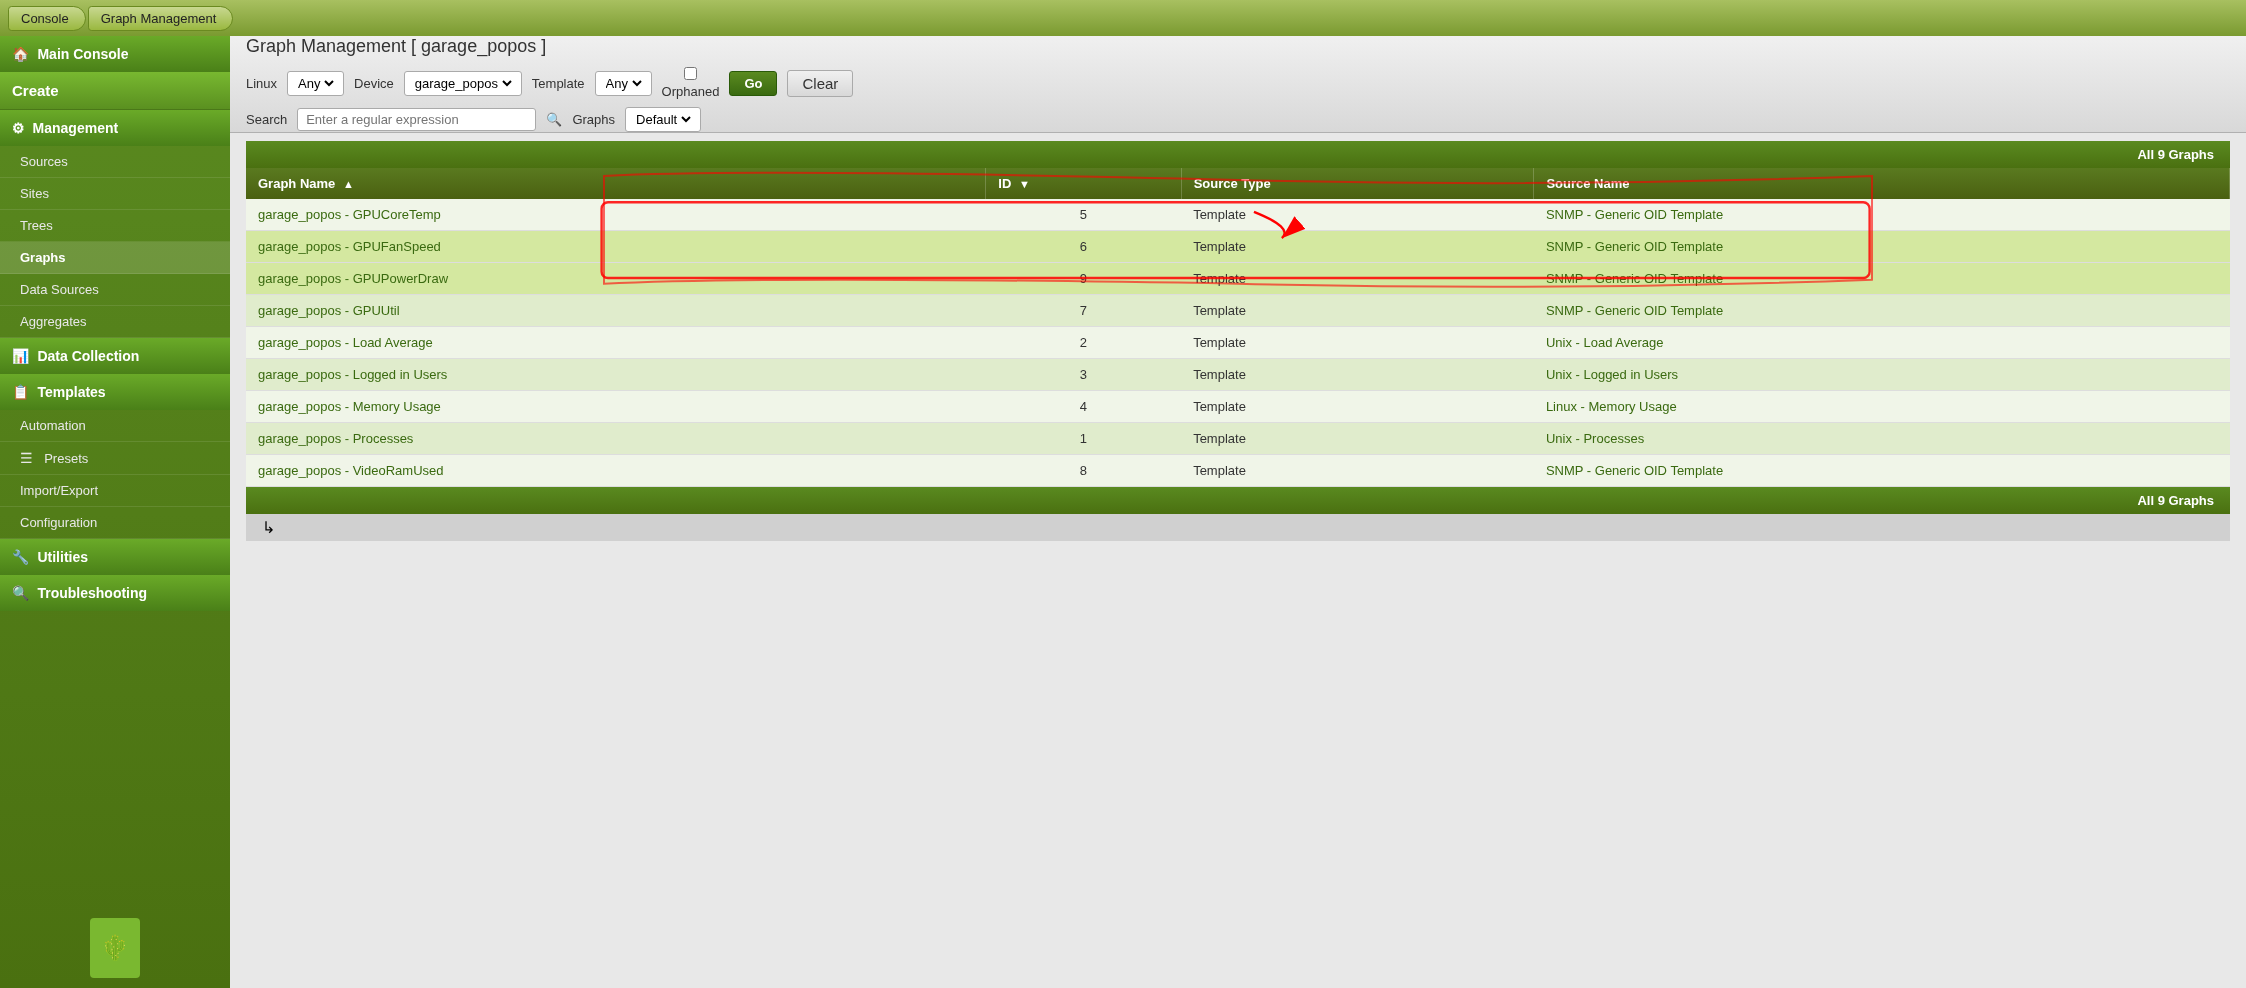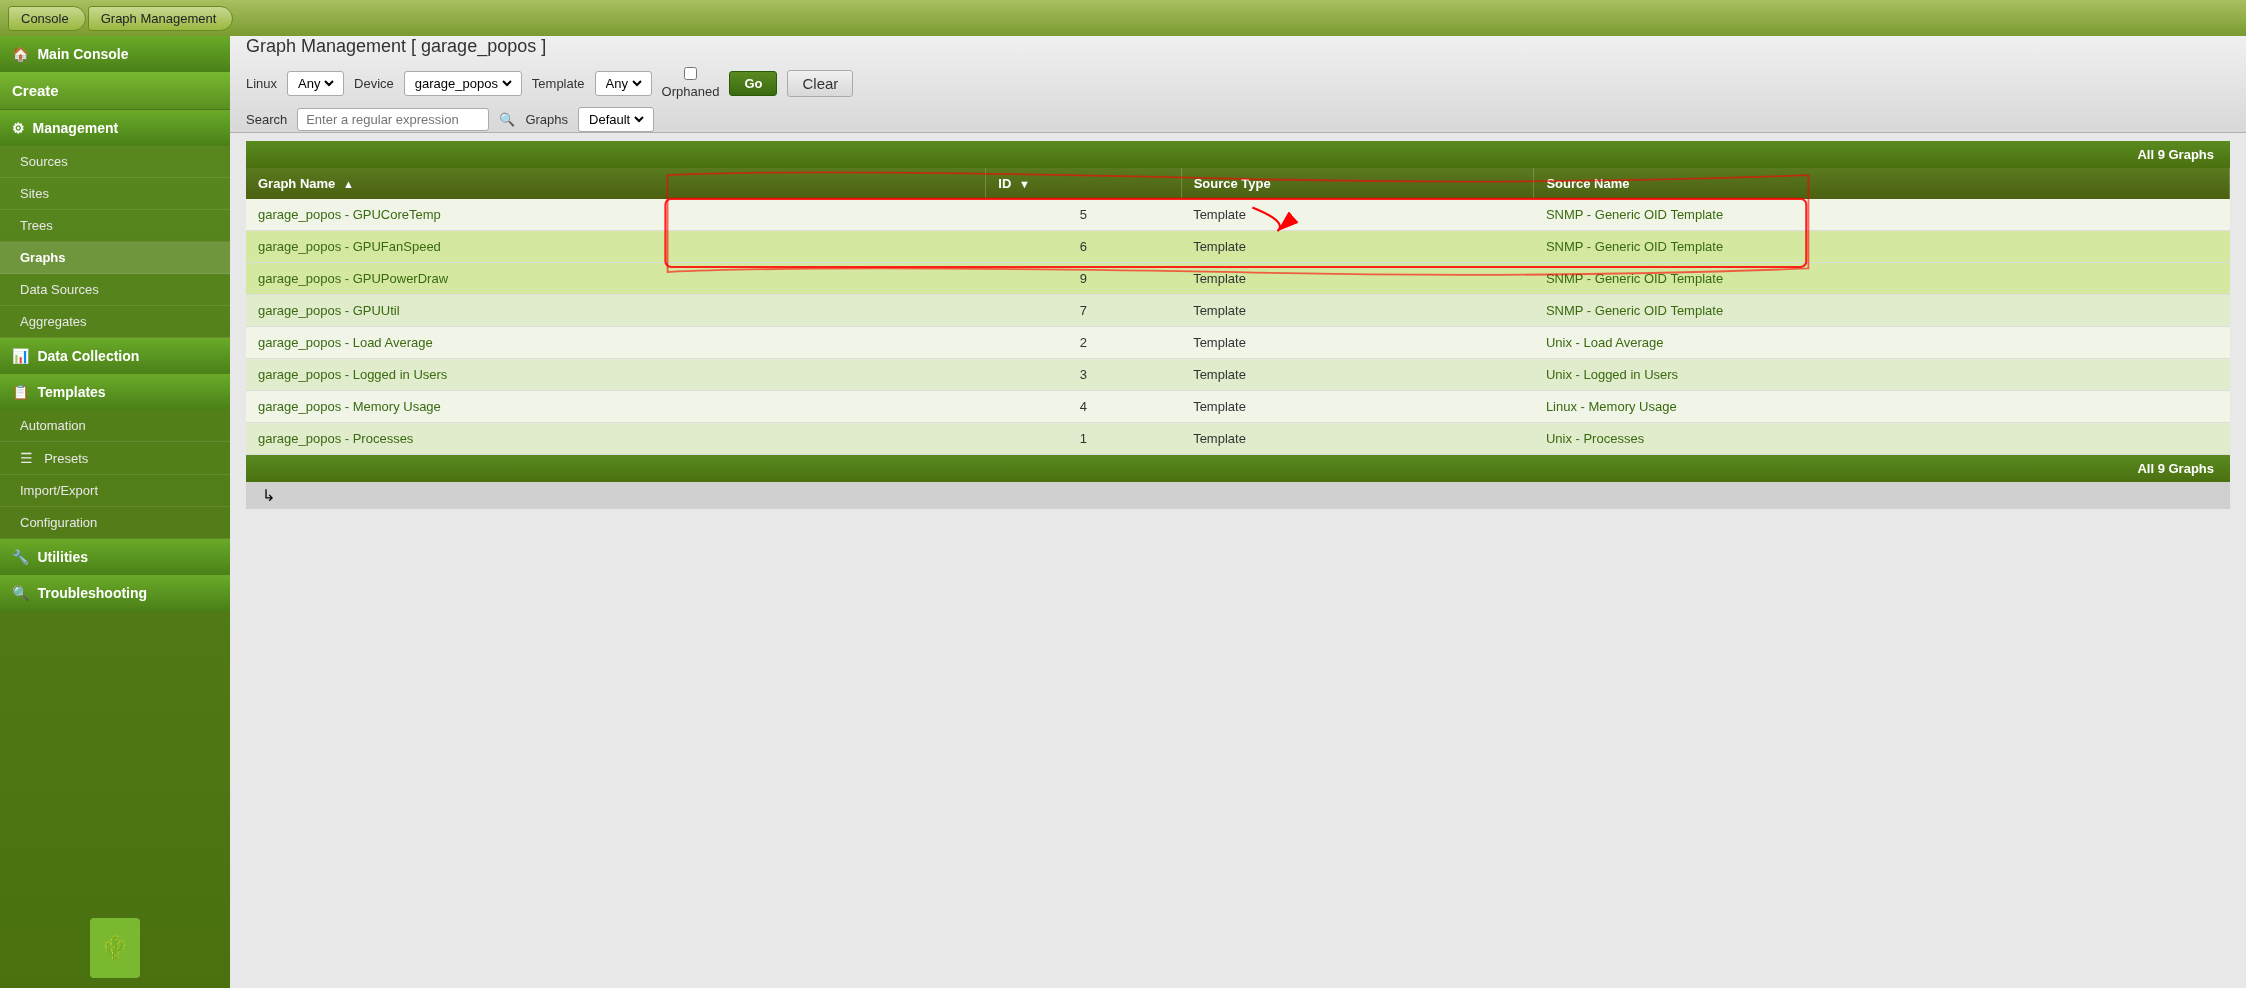--- a/index.html
+++ b/index.html
@@ -124,21 +124,21 @@
     }
     .filter-select select {
       border: none; outline: none; background: transparent; font-size: 13px; cursor: pointer;
     }
     .filter-input {
       border: 1px solid #aaa;
       border-radius: 3px;
       padding: 3px 8px;
       font-size: 13px;
       background: white;
-      width: 192px;
+      width: 239px;
     }
     .btn-go {
       background: linear-gradient(to bottom, #5a8a20, #3a6a10);
       color: white;
       border: 1px solid #2a5a08;
       border-radius: 3px;
       padding: 4px 14px;
       font-size: 13px;
       cursor: pointer;
       font-weight: bold;
@@ -430,20 +430,26 @@
                 <td class="id-col">4</td>
                 <td>Template</td>
                 <td class="source-name">Linux - Memory Usage</td>
               </tr>
               <tr>
                 <td class="graph-name">garage_popos - Processes</td>
                 <td class="id-col">1</td>
                 <td>Template</td>
                 <td class="source-name">Unix - Processes</td>
               </tr>
+              <tr>
+                <td class="graph-name">garage_popos - VideoRamUsed</td>
+                <td class="id-col">8</td>
+                <td>Template</td>
+                <td class="source-name">SNMP - Generic OID Template</td>
+              </tr>
             </tbody>
         </table>
 
         <svg class="annotation-overlay" viewBox="0 0 1600 400" xmlns="http://www.w3.org/2000/svg" style="position:absolute;top:0;left:0;width:100%;height:100%;pointer-events:none;">
 
           <rect x="2" y="43" width="1590" height="95" rx="8" ry="8" fill="none" stroke="red" stroke-width="3" opacity="0.85"></rect>
 
           <path d="M 820 55 Q 870 75 855 88" fill="none" stroke="red" stroke-width="3" marker-end="url(#arrowhead)"></path>
           <defs>
             <marker id="arrowhead" markerWidth="10" markerHeight="7" refX="10" refY="3.5" orient="auto">

